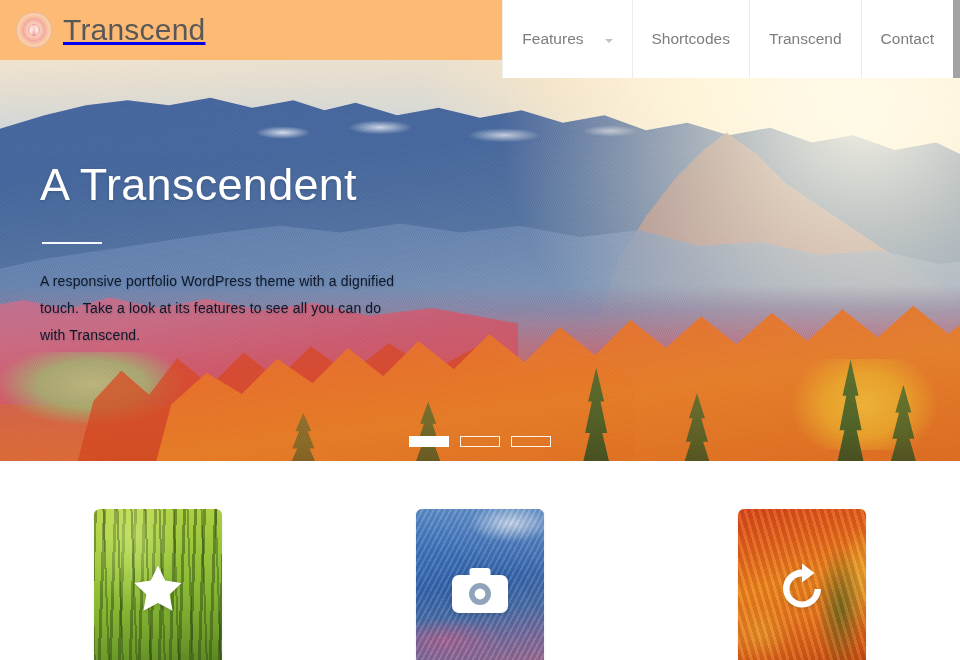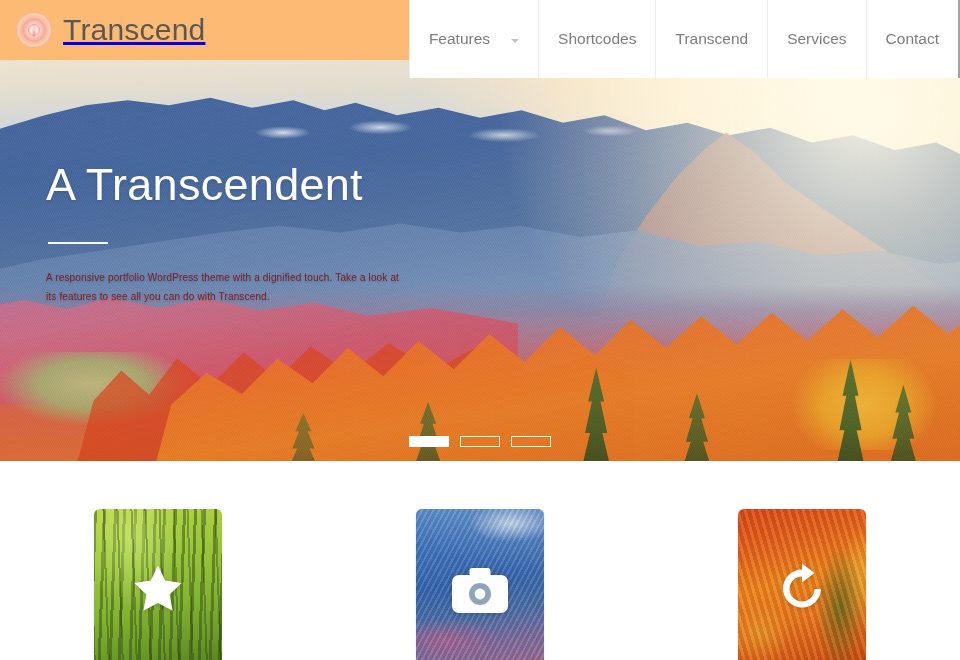--- a/index.html
+++ b/index.html
@@ -110,21 +110,21 @@
     height: 100%;
     border-left: 1px solid #ececec;
     color: #7d7d7d;
     font-size: 15.5px;
     font-weight: 400;
     white-space: nowrap;
     cursor: pointer;
     text-decoration: none;
     background: #ffffff;
   }
-  .nav-item:last-child { border-right: 2px solid #a3a3a3; }
+  .nav-item:last-child { border-right: 7px solid #a3a3a3; }
 
   .caret {
     width: 0; height: 0;
     border-left: 4px solid transparent;
     border-right: 4px solid transparent;
     border-top: 4px solid #c3c3c3;
     display: inline-block;
     position: relative;
     top: 2px;
   }
@@ -320,43 +320,43 @@
       repeating-linear-gradient(62deg, rgba(255,255,255,0.045) 0 1px, rgba(0,0,0,0.035) 1px 2px),
       repeating-linear-gradient(118deg, rgba(255,255,255,0.03) 0 1px, rgba(0,0,0,0.03) 1px 2px);
     mix-blend-mode: overlay;
     opacity: 0.6;
     pointer-events: none;
   }
 
   
   .hero-caption {
     position: absolute;
-    left: 46px;
+    left: 40px;
     top: 96px;
     width: 400px;
     z-index: 6;
   }
   .hero-title {
     color: #ffffff;
     font-size: 45px;
     font-weight: 300;
     line-height: 1.3;
     letter-spacing: 0.3px;
     text-shadow: 0 1px 3px rgba(40,50,70,0.30);
   }
   .hero-rule {
     width: 60px;
     height: 2px;
     background: #ffffff;
     margin: 27px 0 24px 2px;
     opacity: 0.95;
   }
   .hero-sub {
-    color: #7f1d1d;
-    font-size: 10px;
+    color: #0f172a;
+    font-size: 14px;
     font-weight: 400;
     line-height: 1.95;
     letter-spacing: 0.15px;
     max-width: 360px;
     text-shadow: 0 1px 2px rgba(40,50,70,0.25);
   }
 
   
   .slider-pager {
     position: absolute;
@@ -483,23 +483,20 @@
 
 
       <a class="nav-item" href="#">
         <span>Shortcodes</span>
       </a>
 
       <a class="nav-item" href="#">
         <span>Transcend</span>
       </a>
 
-      <a class="nav-item" href="#">
-        <span>Services</span>
-      </a>
 
 
       <a class="nav-item" href="#">
         <span>Contact</span>
       </a>
 
     </nav>
   </header>
 
   <section class="hero">

